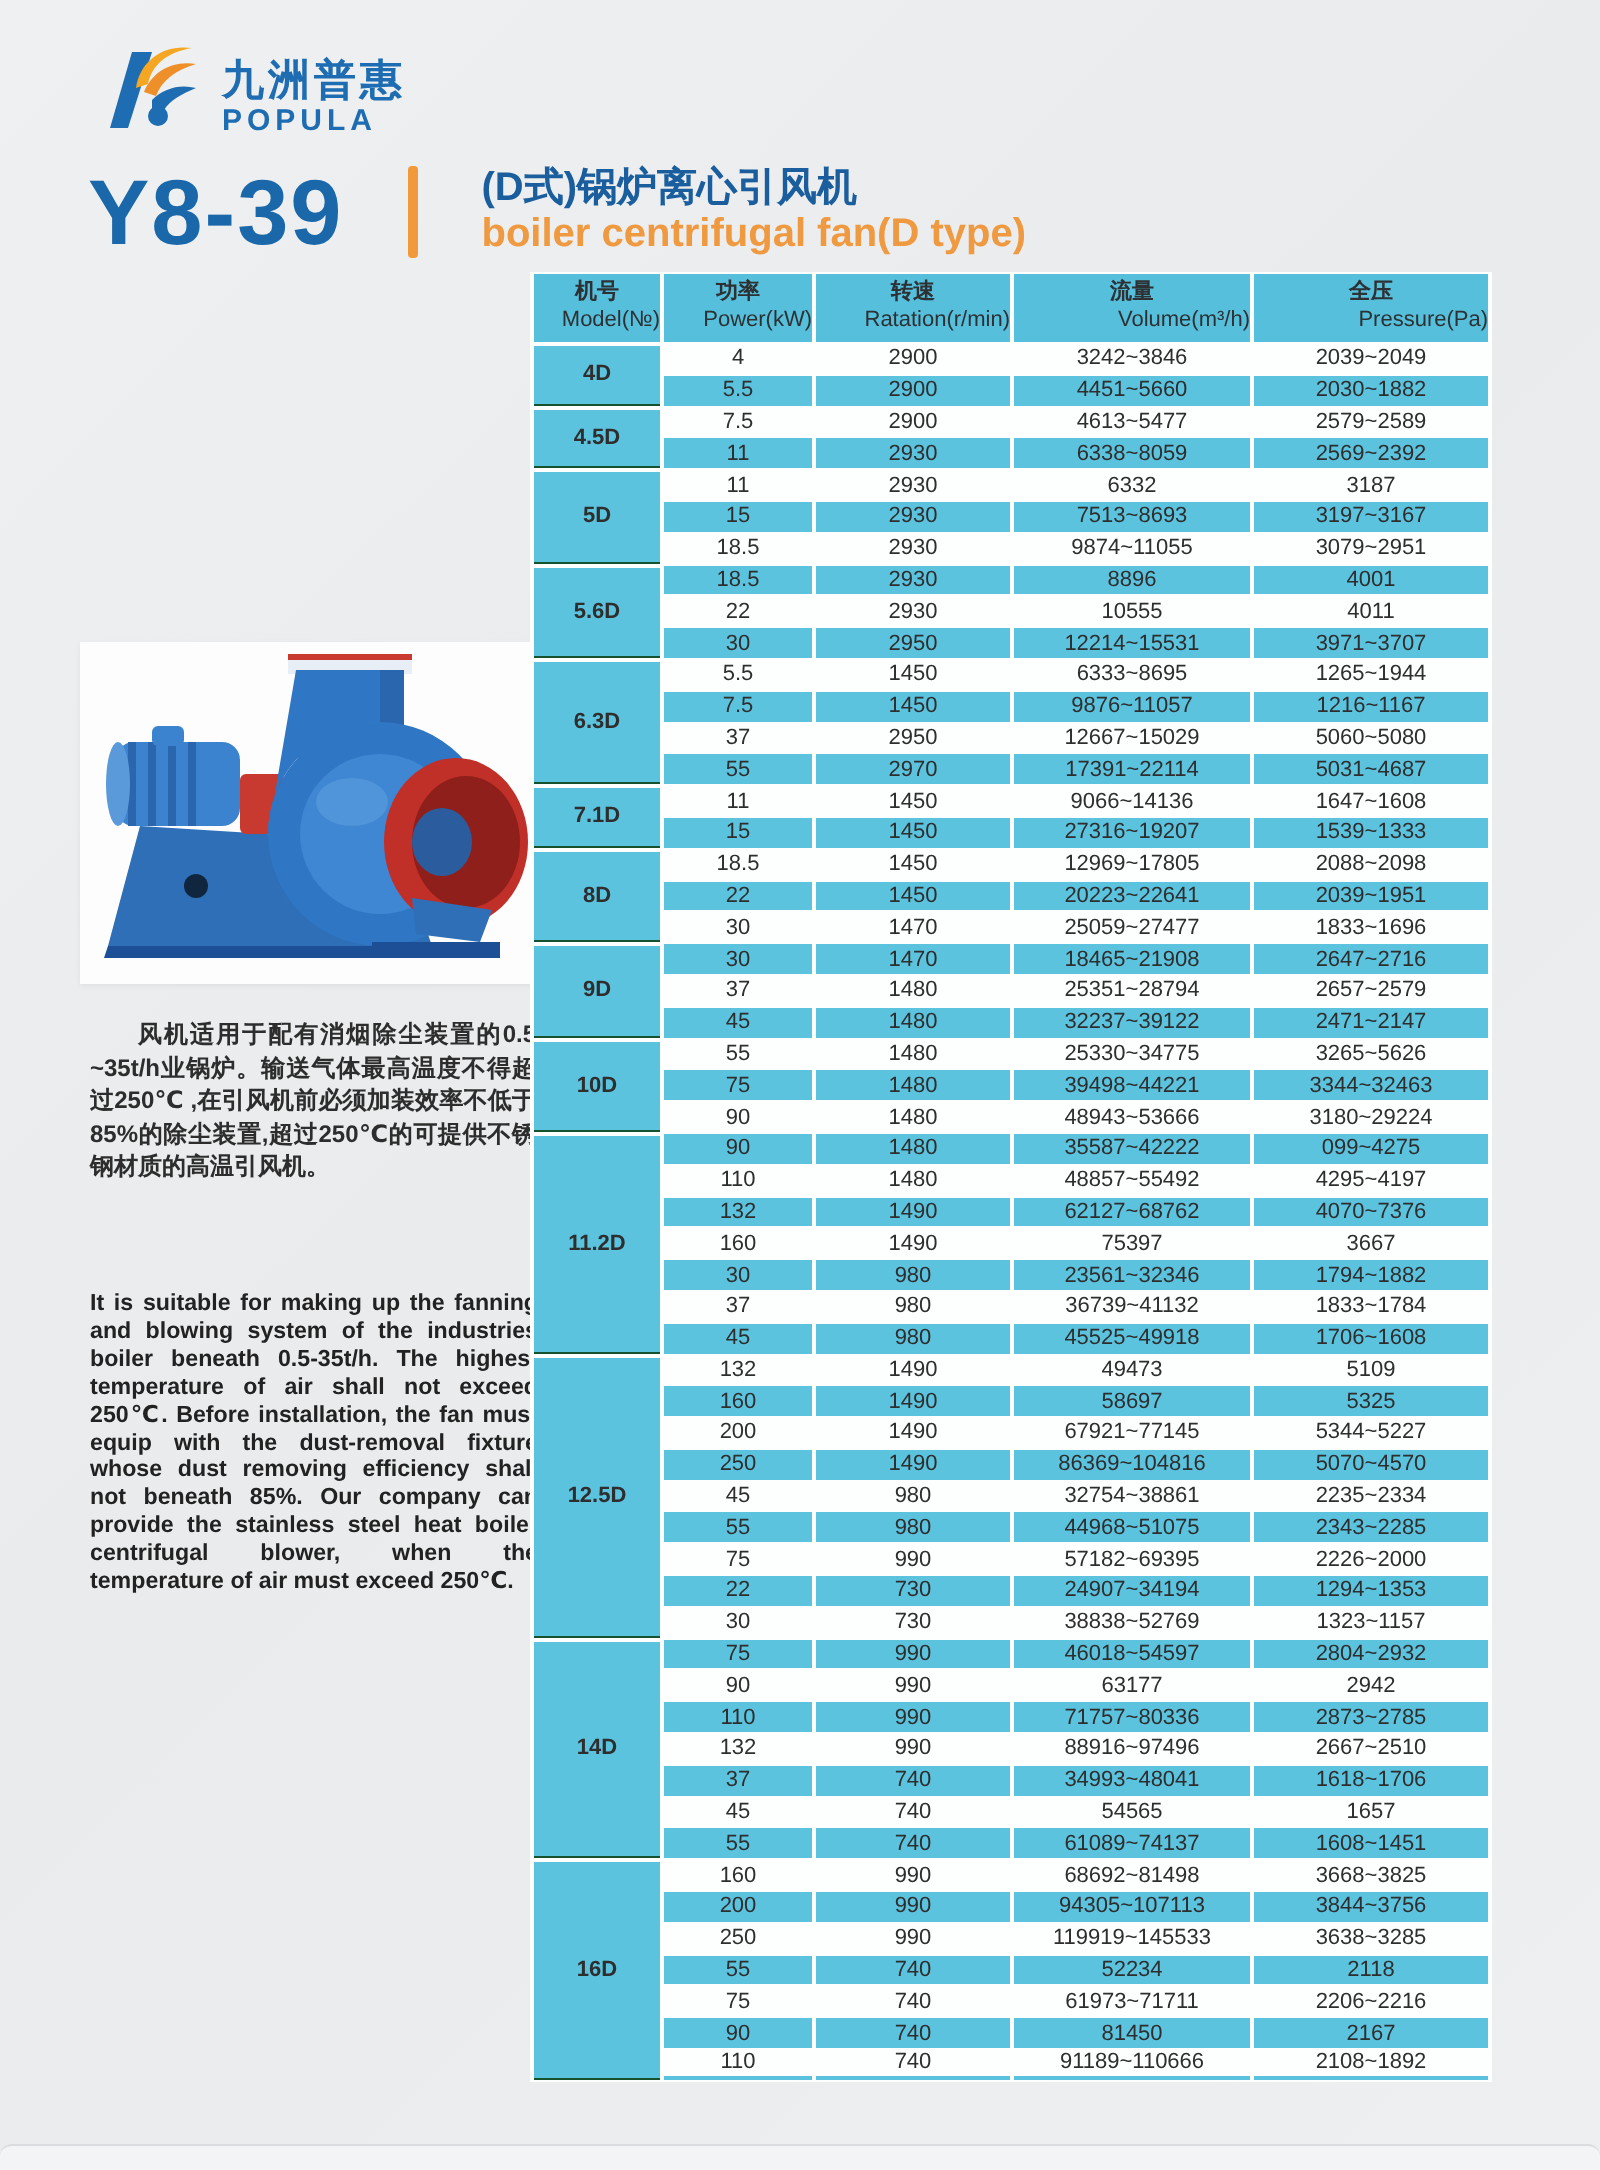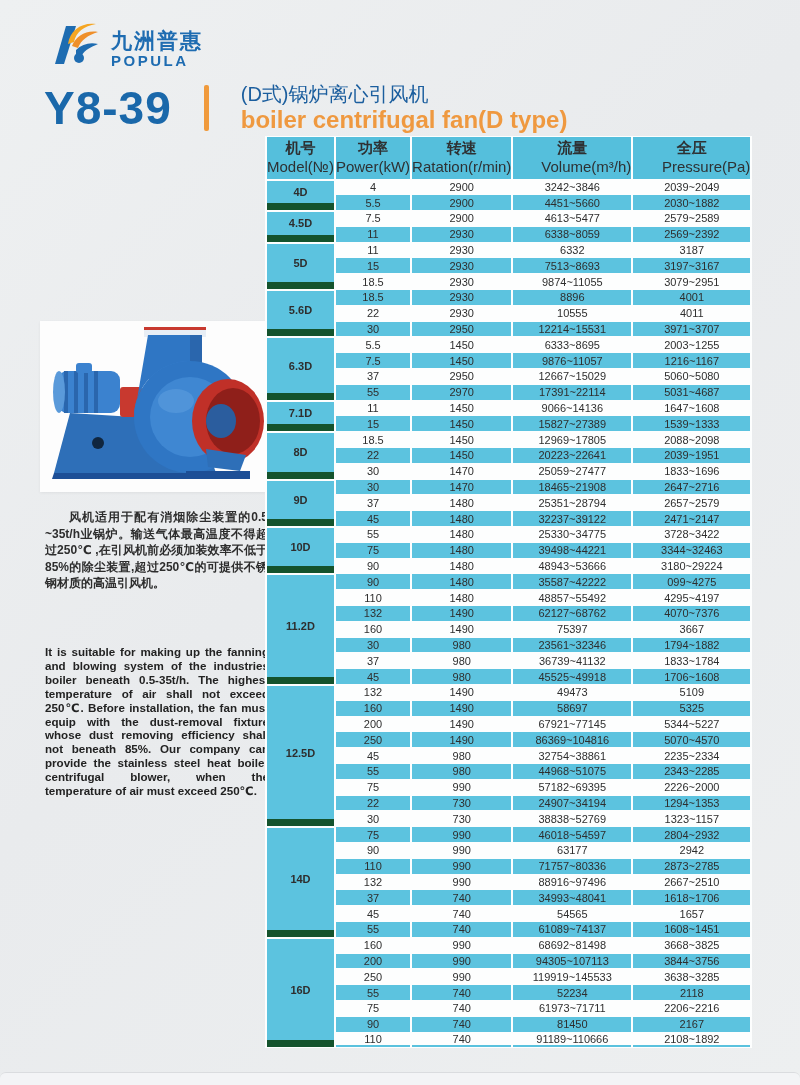--- a/index.html
+++ b/index.html
@@ -14,44 +14,44 @@
   .logo { position:absolute; left:52px; top:18px; display:flex; align-items:flex-start; gap:7px; }
   .logo-text { display:flex; flex-direction:column; margin-top:12px; }
   .logo-cn { font-size:21px; font-weight:bold; color:#1e6cb1; letter-spacing:2px; line-height:1.05; }
   .logo-en { font-size:15px; font-weight:bold; color:#1e6cb1; letter-spacing:2.5px; line-height:1.2; }
 
   
   .title-row { position:absolute; left:44px; top:82px; display:flex; align-items:center; gap:32px; }
   .model-code { font-size:46px; font-weight:bold; color:#1a68aa; letter-spacing:1px; line-height:1; }
   .title-bar { width:5px; height:46px; background:#f09a3c; border-radius:2px; }
   .title-lines { display:flex; flex-direction:column; justify-content:center; }
-  .title-cn { font-size:20px; font-weight:normal; color:#1b5e9e; line-height:1.2; }
-  .title-en { font-size:24px; font-weight:bold; color:#ef9940; line-height:1.15; }
+  .title-cn { font-size:20px; font-weight:bold; color:#1b5e9e; line-height:1.2; }
+  .title-en { font-size:20px; font-weight:bold; color:#ef9940; line-height:1.15; }
 
   
   .photo { position:absolute; left:40px; top:321px; width:226px; height:171px; background:#fdfdfd;
            box-shadow:0 1px 3px rgba(0,0,0,0.06); }
   .photo svg { display:block; width:100%; height:100%; }
 
   
   .desc-cn { position:absolute; left:45px; top:509px; width:223px; font-size:12px; line-height:16.5px;
              font-weight:600; color:#2d2d2d; text-align:justify; text-indent:2em; }
   .desc-en { position:absolute; left:45px; top:645px; width:224px; font-size:11.6px; line-height:13.9px;
              font-weight:bold; color:#222; text-align:justify; }
 
   
   .spec-table { position:absolute; left:265px; top:136px; border-collapse:separate; border-spacing:2px 1px;
                 background:#fdfefe; table-layout:fixed; }
   .spec-table th, .spec-table td { text-align:center; vertical-align:middle; overflow:hidden; white-space:nowrap; }
-  .spec-table th { background:#55bfdc; height:34px; font-size:15px; color:#2e3133; line-height:1.25; padding:2px 0; }
+  .spec-table th { background:#55bfdc; height:34px; font-size:11px; color:#2e3133; line-height:1.25; padding:2px 0; }
   .spec-table th .h-cn { font-weight:bold; display:block; }
   .spec-table th .h-en { font-weight:normal; display:block;text-align:right; }
   .spec-table td { height:14.8px; font-size:11px; color:#2e2e2e; }
   .model-cell { background:#5cc3df; font-weight:bold; color:#2c3940; font-size:11.5px;
-                border-top:1px solid #fdfefe; border-bottom:7px solid #14532d; }
+                border-top:1px solid #fdfefe; border-bottom:1px solid #14532d; }
   tr.row-cyan .data-cell { background:#5cc3df; }
   tr.row-light .data-cell { background:#fdfefe; }
   tr:last-child .data-cell { border-bottom:2px solid #5ac2de; }
 
   
   .bottom-band { position:absolute; left:0; bottom:0; width:800px; height:13px;
                  background:#f3f4f6; border-top:1px solid #dadcdf; border-radius:6px 6px 0 0; }
 </style>
 </head>
 <body>
@@ -219,21 +219,21 @@
           <td class="data-cell">30</td>
           <td class="data-cell">2950</td>
           <td class="data-cell">12214~15531</td>
           <td class="data-cell">3971~3707</td>
         </tr>
         <tr class="row-light">
           <td class="model-cell" rowspan="4">6.3D</td>
           <td class="data-cell">5.5</td>
           <td class="data-cell">1450</td>
           <td class="data-cell">6333~8695</td>
-          <td class="data-cell">2003~1255</td>
+          <td class="data-cell">1265~1944</td>
         </tr>
         <tr class="row-cyan">
           <td class="data-cell">7.5</td>
           <td class="data-cell">1450</td>
           <td class="data-cell">9876~11057</td>
           <td class="data-cell">1216~1167</td>
         </tr>
         <tr class="row-light">
           <td class="data-cell">37</td>
           <td class="data-cell">2950</td>
@@ -249,21 +249,21 @@
         <tr class="row-light">
           <td class="model-cell" rowspan="2">7.1D</td>
           <td class="data-cell">11</td>
           <td class="data-cell">1450</td>
           <td class="data-cell">9066~14136</td>
           <td class="data-cell">1647~1608</td>
         </tr>
         <tr class="row-cyan">
           <td class="data-cell">15</td>
           <td class="data-cell">1450</td>
-          <td class="data-cell">15827~27389</td>
+          <td class="data-cell">27316~19207</td>
           <td class="data-cell">1539~1333</td>
         </tr>
         <tr class="row-light">
           <td class="model-cell" rowspan="3">8D</td>
           <td class="data-cell">18.5</td>
           <td class="data-cell">1450</td>
           <td class="data-cell">12969~17805</td>
           <td class="data-cell">2088~2098</td>
         </tr>
         <tr class="row-cyan">
@@ -295,21 +295,21 @@
           <td class="data-cell">45</td>
           <td class="data-cell">1480</td>
           <td class="data-cell">32237~39122</td>
           <td class="data-cell">2471~2147</td>
         </tr>
         <tr class="row-light">
           <td class="model-cell" rowspan="3">10D</td>
           <td class="data-cell">55</td>
           <td class="data-cell">1480</td>
           <td class="data-cell">25330~34775</td>
-          <td class="data-cell">3728~3422</td>
+          <td class="data-cell">3265~5626</td>
         </tr>
         <tr class="row-cyan">
           <td class="data-cell">75</td>
           <td class="data-cell">1480</td>
           <td class="data-cell">39498~44221</td>
           <td class="data-cell">3344~32463</td>
         </tr>
         <tr class="row-light">
           <td class="data-cell">90</td>
           <td class="data-cell">1480</td>

